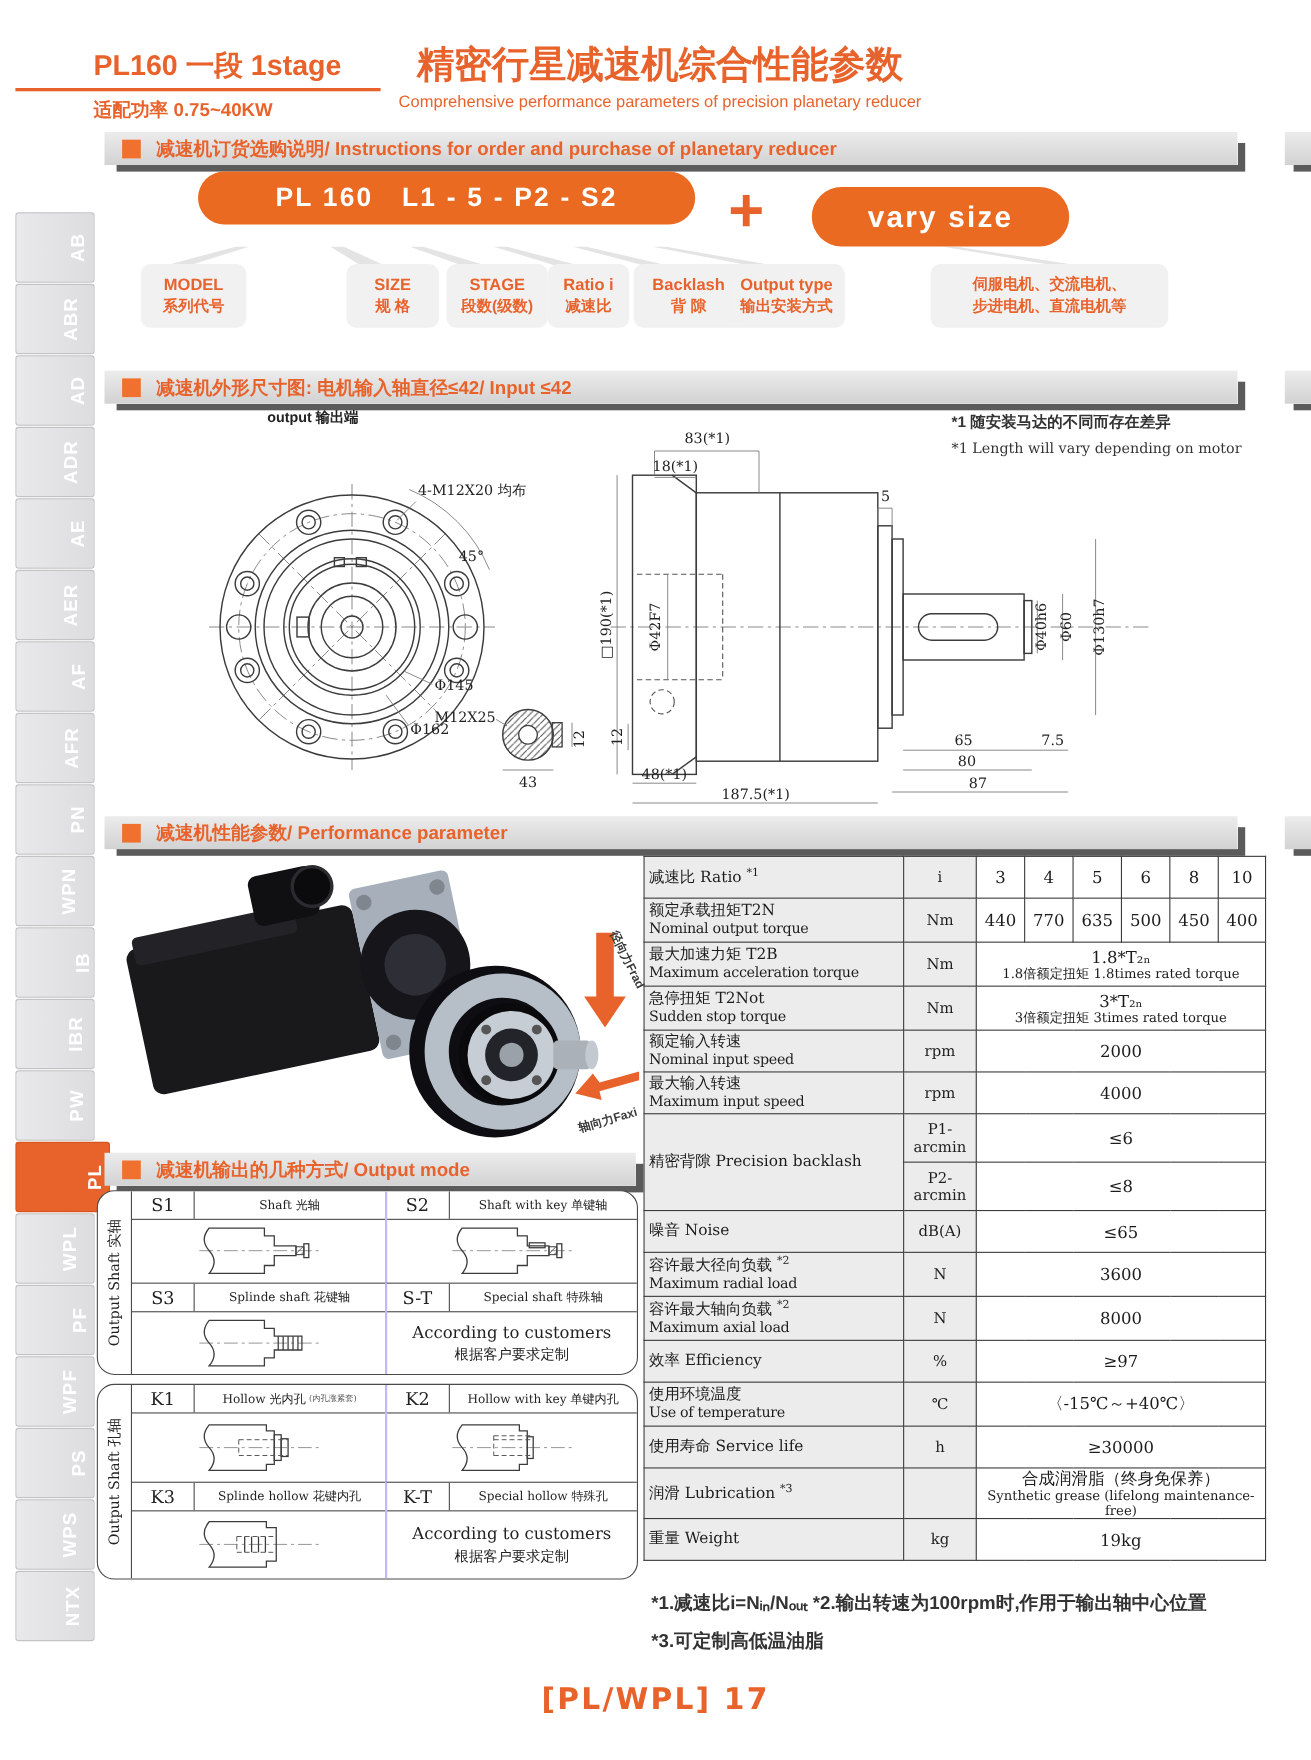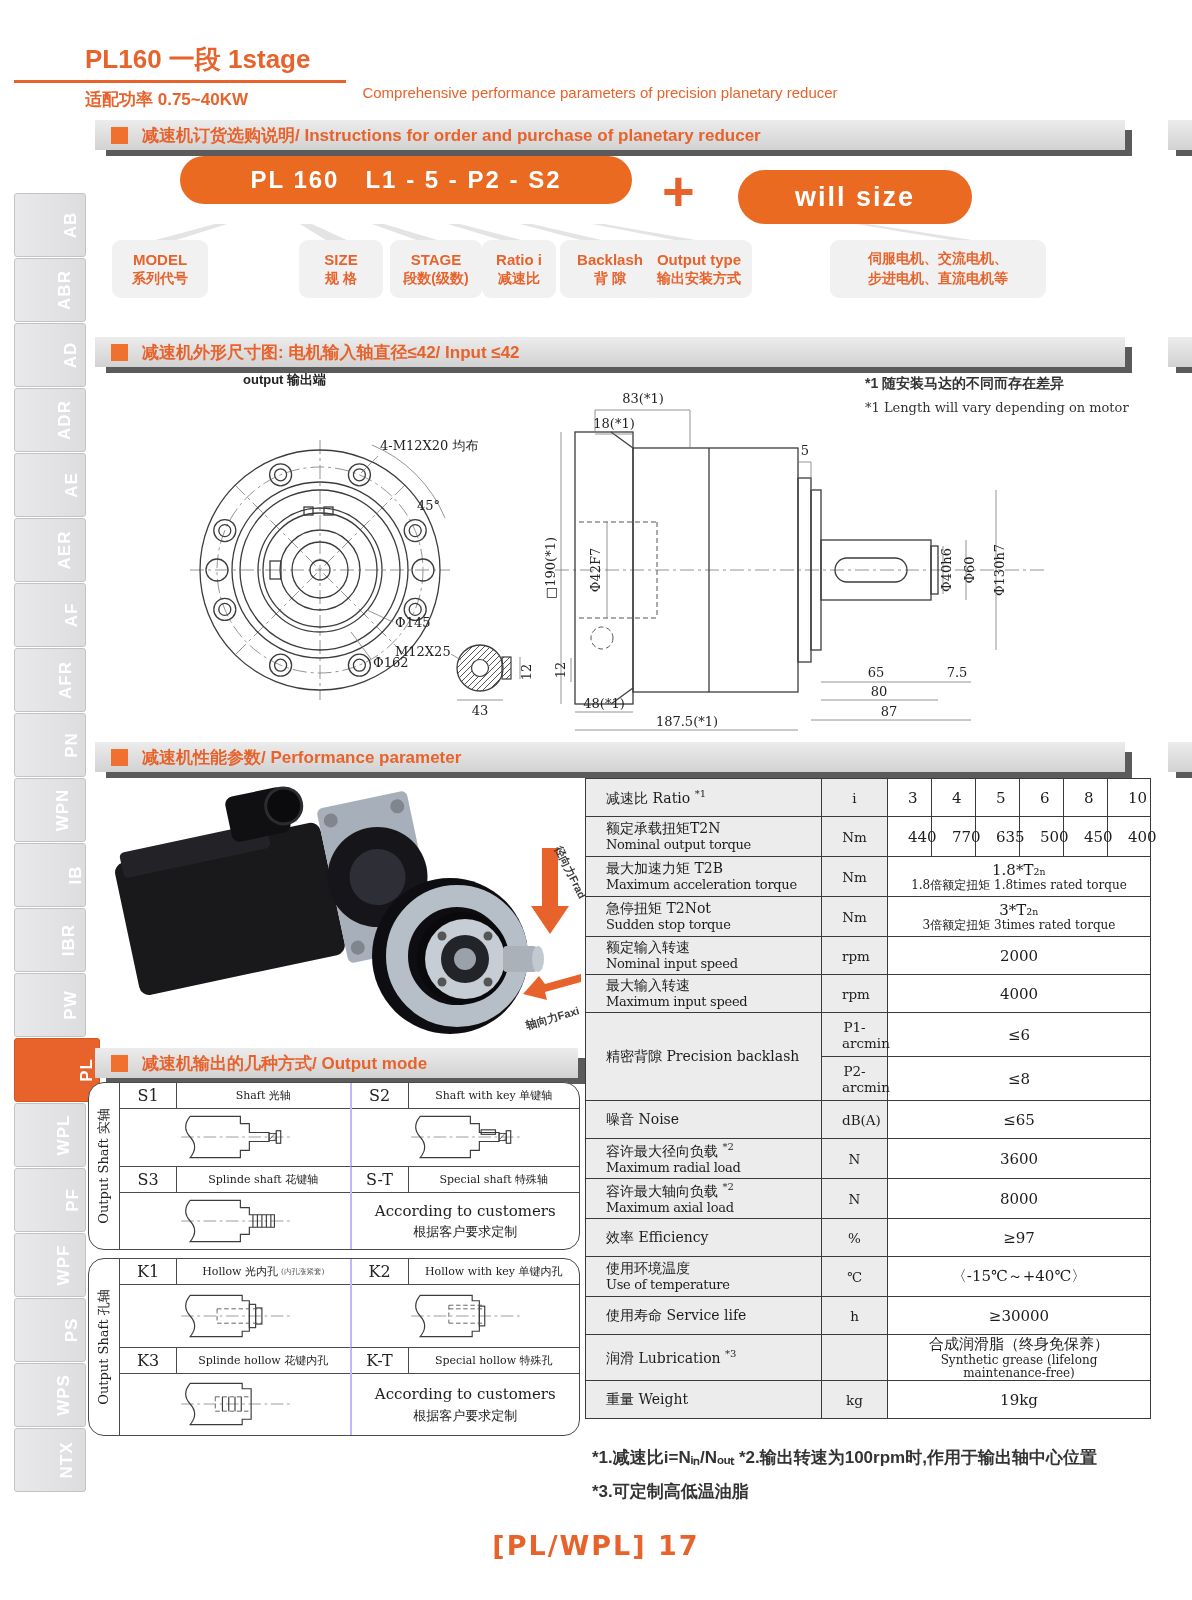--- a/index.html
+++ b/index.html
@@ -27,41 +27,41 @@
   .secfrag{position:absolute;left:1168px;width:24px;height:30px;background:linear-gradient(180deg,#ececec,#d2d2d2);
            box-shadow:6px 8px 0 -2px #5b5b5b;}
   
   .pill{position:absolute;background:#EA6A22;border-radius:27px;color:#fff;font-weight:bold;
         display:flex;align-items:center;justify-content:center;white-space:pre;}
   .pill.code{left:180px;top:156px;width:452px;height:48px;font-size:24px;letter-spacing:2px;}
   .pill.motor{left:738px;top:170px;width:234px;height:54px;font-size:27px;letter-spacing:2px;}
   .plus{position:absolute;left:662px;top:158px;font-size:56px;font-weight:bold;color:#E8632C;}
   .callout{position:absolute;top:240px;height:58px;background:#f1f1f2;border-radius:9px;
            display:flex;flex-direction:column;align-items:center;justify-content:center;gap:2px;
-           color:#E8632C;font-weight:bold;text-align:center;}
+           color:#E8632C;font-weight:bold;text-align:center;margin-left:16px;}
   .callout .en{font-size:15px;}
   .callout .cn{font-size:14px;}
   .conn{position:absolute;left:100px;top:224px;width:980px;height:18px;}
   
   .drawsvg{position:absolute;left:95px;top:370px;overflow:visible;}
   .ln{stroke:#3c3c3c;stroke-width:1.3;fill:none;}
   .thin{stroke:#7a7a7a;stroke-width:0.8;fill:none;}
   .cl{stroke:#888;stroke-width:0.9;fill:none;stroke-dasharray:14 4 3 4;}
   .dsh{stroke:#555;stroke-width:1;fill:none;stroke-dasharray:5 3;}
   .dtx{font-family:"DejaVu Serif","Liberation Serif",serif;font-size:13px;fill:#222;}
   .dtx.b{font-weight:bold;font-family:"Liberation Sans",sans-serif;}
   .note-cn{font-family:"Liberation Sans",sans-serif;font-weight:bold;font-size:14px;fill:#333;}
   .note-en{font-family:"DejaVu Serif","Liberation Serif",serif;font-size:13px;fill:#333;}
   
   .photosvg{position:absolute;left:95px;top:788px;overflow:visible;}
   .ptx{font-family:"Liberation Sans",sans-serif;font-size:11px;fill:#3a3a3a;font-weight:bold;}
   
   table.perf{position:absolute;left:585px;top:778px;width:565px;border-collapse:collapse;table-layout:fixed;
              font-family:"DejaVu Serif","Liberation Serif",serif;color:#1c1c1c;}
-  table.perf td{border:1px solid #3a3a3a;padding:0 20px;box-sizing:border-box;}
+  table.perf td{border:1px solid #3a3a3a;padding:0 4px;box-sizing:border-box;}
   table.perf tr{border-top:1.6px solid #2e2e2e;border-bottom:1.6px solid #2e2e2e;}
   td.lbl{background:#ECECEC;font-size:14px;line-height:1.25;padding-left:7px;}
   td.lbl .en{font-size:13px;letter-spacing:-0.3px;}
   td.lbl sup{font-size:10px;}
   td.unit{background:#ECECEC;text-align:center;font-size:13.5px;}
   td.val{text-align:center;font-size:15px;}
   td.val .v2{font-size:12px;line-height:1.1;}
   
   .omgroup{position:absolute;left:88px;width:492px;border:1.6px solid #4a4a4a;border-radius:16px;
            display:flex;overflow:hidden;background:#fff;box-sizing:border-box;
@@ -149,40 +149,41 @@
         <span>WPS</span>
       </div>
     <div class="tab">
         <span>NTX</span>
       </div>
   </div>
 
   <div class="h-model">PL160 一段 1stage</div>
   <div class="h-rule"></div>
   <div class="h-power">适配功率 0.75~40KW</div>
+  <div class="h-title">精密行星减速机综合性能参数</div>
   <div class="h-sub">Comprehensive performance parameters of precision planetary reducer</div>
 
   <div class="secbar" style="left:95px;top:120px;width:1030px">
     <span class="bullet"></span>
     <span class="sectext">减速机订货选购说明/ Instructions for order and purchase of planetary reducer</span>
   </div>
   <div class="secfrag" style="top:120px"></div>
 
   <svg class="conn" viewBox="0 0 980 18">
     <polygon points="115,0 127,0 70,18 48,18" fill="#e4e4e4"></polygon>
     <polygon points="200,0 212,0 251,18 229,18" fill="#e4e4e4"></polygon>
     <polygon points="272,0 284,0 344,18 322,18" fill="#e4e4e4"></polygon>
     <polygon points="348,0 360,0 429,18 407,18" fill="#e4e4e4"></polygon>
     <polygon points="420,0 432,0 510,18 488,18" fill="#e4e4e4"></polygon>
     <polygon points="492,0 504,0 607,18 585,18" fill="#e4e4e4"></polygon>
     <polygon points="756,0 768,0 885,18 863,18" fill="#e4e4e4"></polygon>
   </svg>
   <div class="pill code">PL 160   L1 - 5 - P2 - S2</div>
   <div class="plus">+</div>
-  <div class="pill motor">will size</div>
+  <div class="pill motor">vary size</div>
 
   <div class="callout" style="left:112px;width:96px">
     <span class="en">MODEL</span>
     <span class="cn">系列代号</span>
   </div>
   <div class="callout" style="left:299px;width:84px">
     <span class="en">SIZE</span>
     <span class="cn">规 格</span>
   </div>
   <div class="callout" style="left:390px;width:92px">

